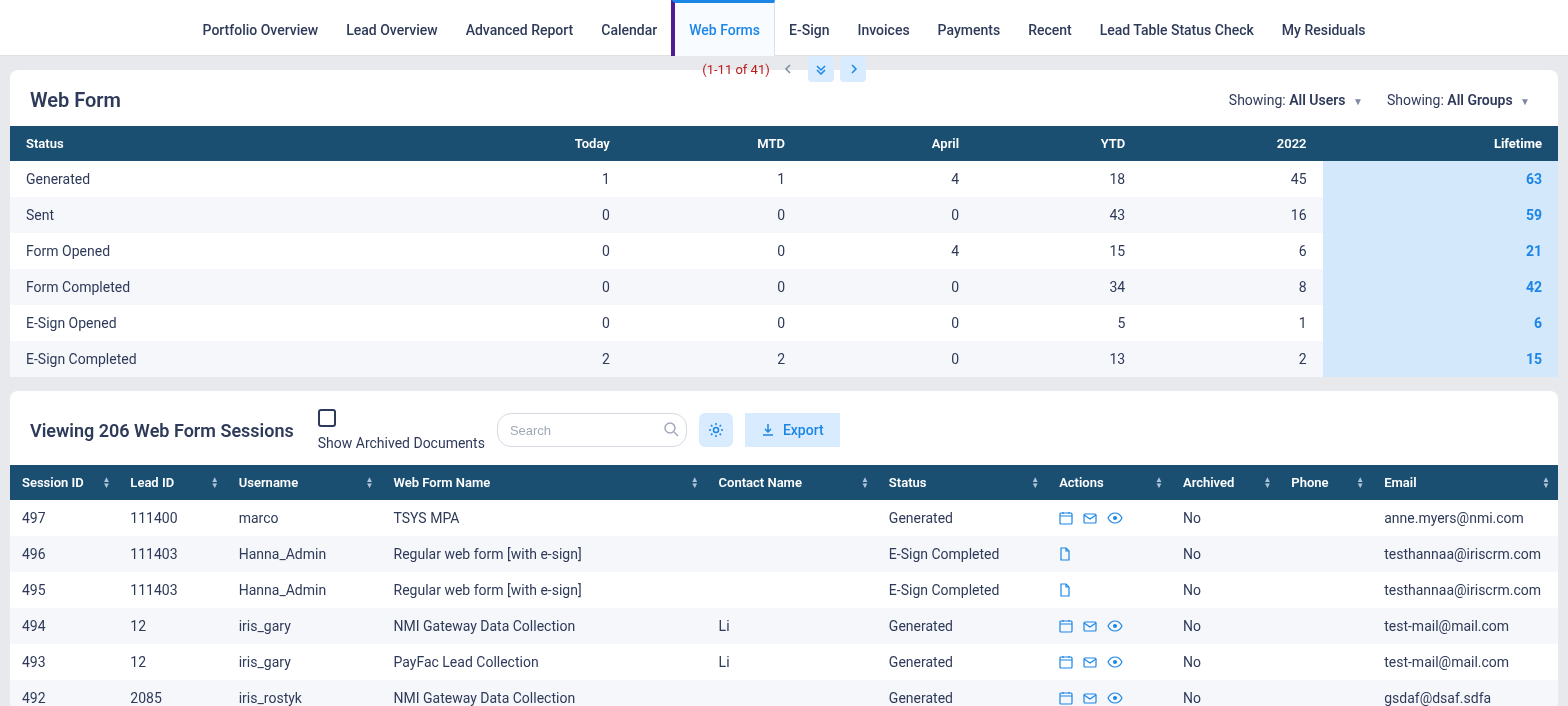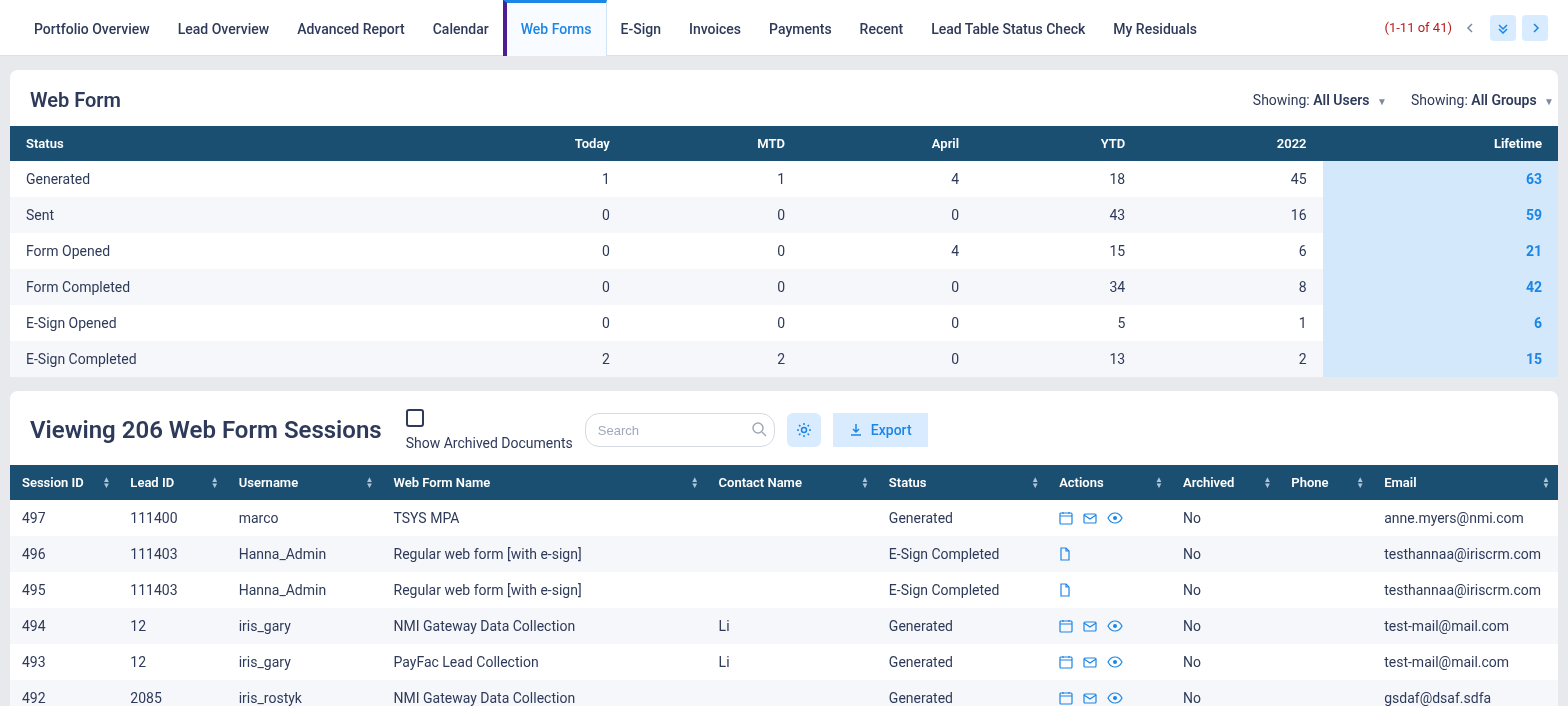--- a/index.html
+++ b/index.html
@@ -9,20 +9,21 @@
   color: #333;
   font-size: 14px;
 }
 .top-tabs {
   display: flex;
   align-items: center;
   background: #fff;
   padding: 0 20px;
   border-bottom: 1px solid #e0e0e0;
   height: 56px;
+  flex-direction: column;
 }
 .top-tabs .tab {
   padding: 18px 14px;
   color: #2e3a59;
   cursor: pointer;
   font-weight: 500;
   height: 56px;
   display: flex;
   align-items: center;
   border-top: 3px solid transparent;
@@ -52,21 +53,21 @@
 .pager-btn.accent { background: #d9ecff; color: #1b86e6; }
 .panel {
   background: #fff;
   border-radius: 8px;
   margin: 14px 10px;
   padding: 18px 0 0 0;
 }
 .panel-header {
   display: flex;
   align-items: center;
-  padding: 0 4px 14px 20px;
+  padding: 0 28px 14px 20px;
 }
 .panel-title { font-size: 20px; font-weight: 600; color: #2e3a59; }
 .panel-header .spacer { flex: 1; }
 .filter-drop {
   margin-left: 24px;
   font-size: 14px;
   color: #2e3a59;
   cursor: pointer;
 }
 .filter-drop .label { color: #2e3a59; }
@@ -94,21 +95,21 @@
   color: #1b86e6;
   font-weight: 700;
 }
 .stats-table thead th.lifetime { background: #1b4f72 !important; color: #fff; }
 .sessions-header {
   display: flex;
   align-items: center;
   padding: 0 20px 14px 20px;
   gap: 12px;
 }
-.sessions-title { font-size: 24px; font-weight: 600; color: #2e3a59; }
+.sessions-title { font-size: 18px; font-weight: 600; color: #2e3a59; }
 .checkbox-wrap {
   display: flex; align-items: flex-start; gap: 8px;
   color: #2e3a59;
   cursor: pointer;
   flex-direction: column;
 }
 .checkbox-wrap .box {
   width: 18px; height: 18px; border: 2px solid #2e3a59; border-radius: 3px;
 }
 .search-wrap {

